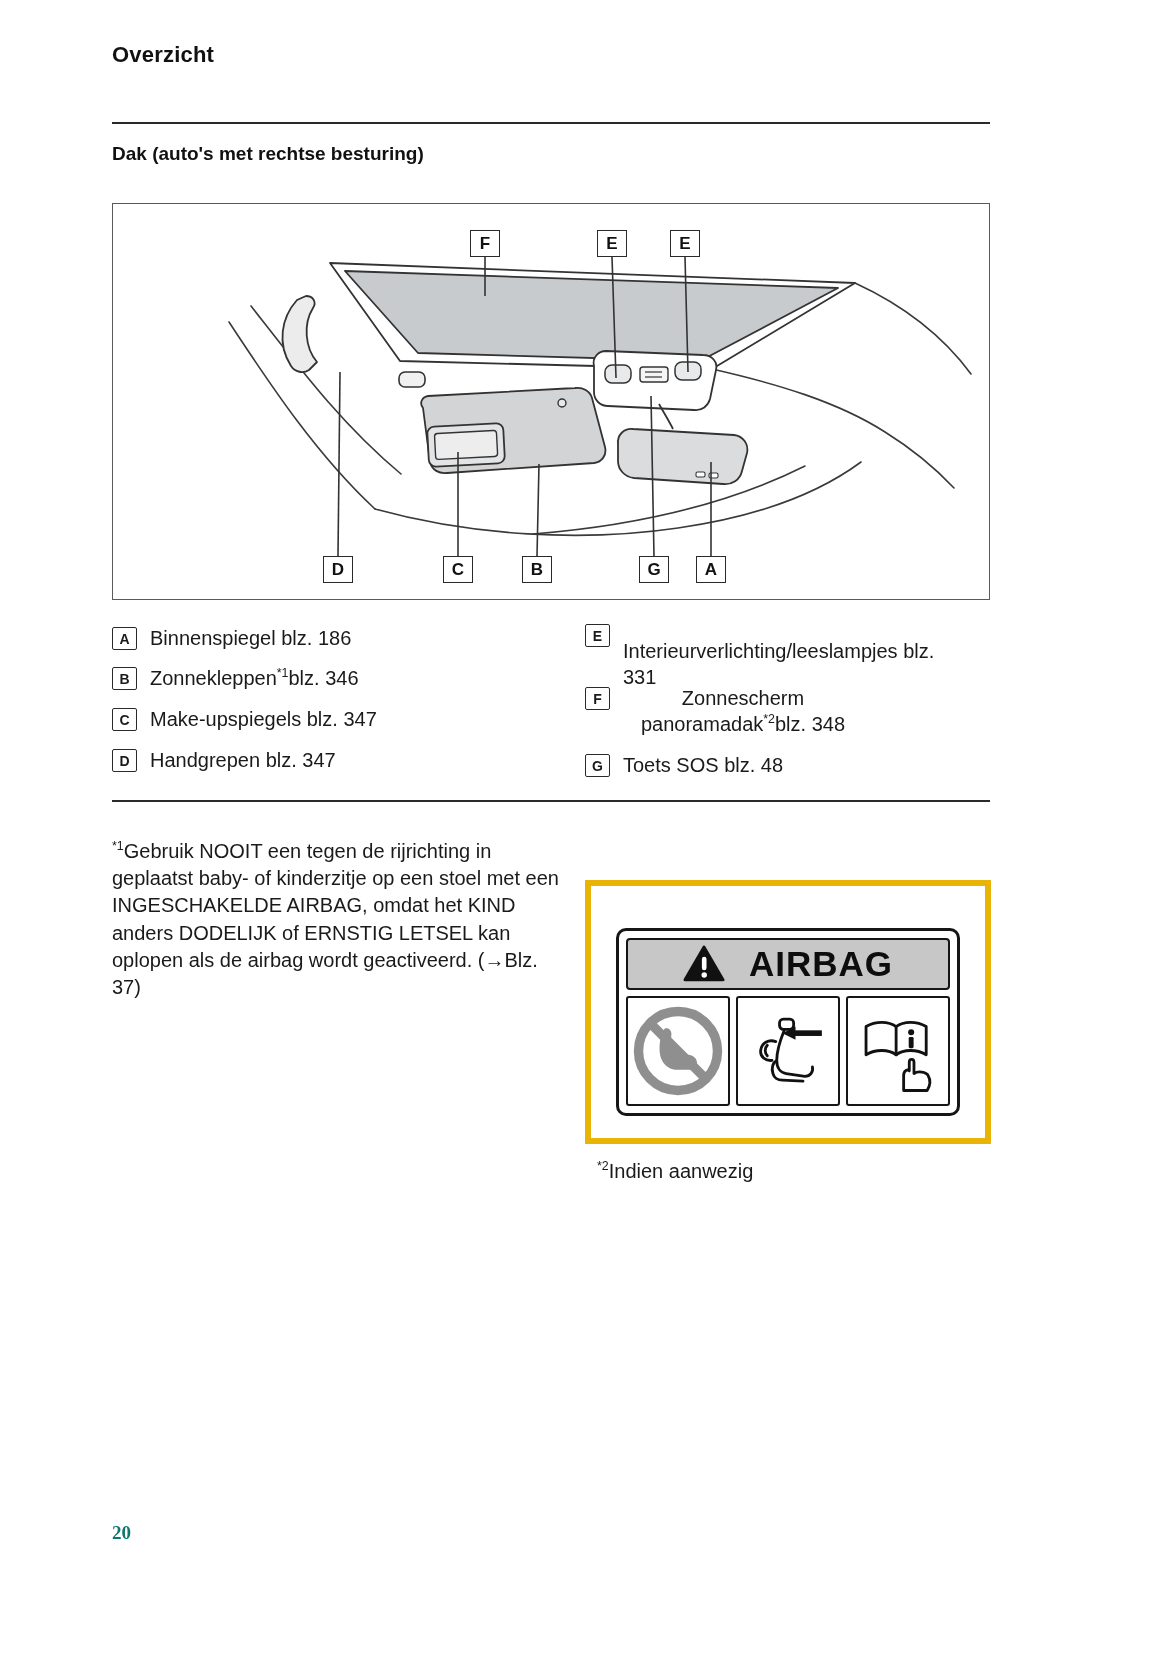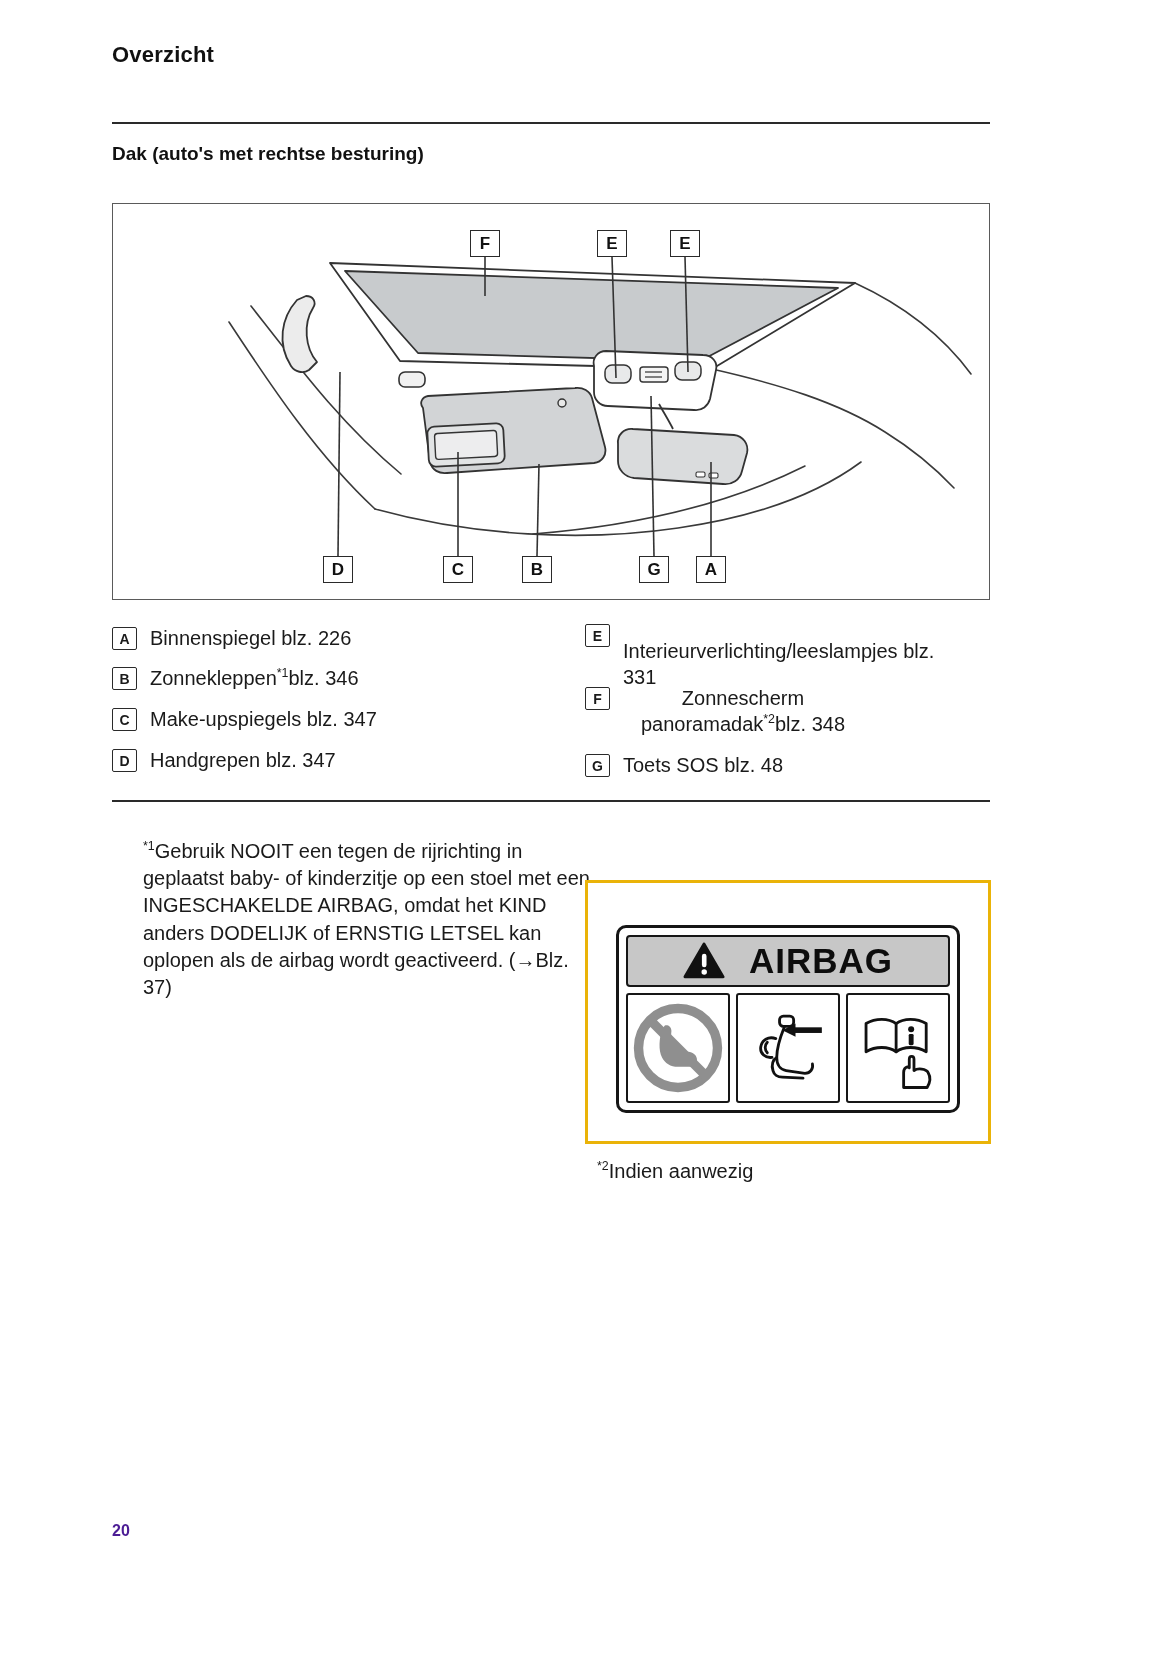--- a/index.html
+++ b/index.html
@@ -43,21 +43,21 @@
   }
   .legend-text { display: inline-block; line-height: 1.28; padding-top: 1px; }
   .legend-text.wide { max-width: 340px; margin-top: 16px; }
   .legend-text.narrow { max-width: 240px; text-align: center; }
   .sup { font-size: 0.62em; vertical-align: super; line-height: 0; }
   .footnote {
     position: absolute; font-size: 20px; line-height: 1.36; color: #1a1a1a;
   }
   .airbag-panel {
     position: absolute; left: 585px; top: 880px; width: 406px; height: 264px;
-    border: 3px solid #eab308; background: #fff;
+    border: 6px solid #eab308; background: #fff;
     display: flex; justify-content: center; align-items: flex-start; padding-top: 42px;
   }
   .airbag-label {
     width: 344px; background: #fff;
     border: 3px solid #161616; border-radius: 10px; padding: 7px;
   }
   .airbag-header {
     height: 52px; background: #c7c7c7;
     border: 2px solid #161616; border-radius: 4px;
     display: flex; align-items: center; justify-content: center; gap: 24px;
@@ -66,21 +66,21 @@
   .warn-tri { width: 42px; height: 38px; }
   .airbag-pictos { display: flex; gap: 6px; margin-top: 6px; }
   .picto {
     width: 104px; height: 110px; background: #fff;
     border: 2.5px solid #161616; border-radius: 3px;
     display: flex; align-items: center; justify-content: center;
   }
   .picto svg { width: 94px; height: 94px; }
   .page-number {
     position: absolute; left: 112px; top: 1522px;
-    font-size: 16px; font-weight: 700; color: #4c1d95;
+    font-size: 19px; font-weight: 700; color: #0f766e; font-family: Liberation Serif, serif;
   }
 </style>
 </head>
 <body>
 
 <div class="page">
 
   <h1 class="page-title">Overzicht</h1>
   <div class="rule rule-1"></div>
   <h2 class="section-heading">Dak (auto's met rechtse besturing)</h2>
@@ -148,21 +148,21 @@
     <div class="callout" style="left:557px; top:26px;">E</div>
     <div class="callout" style="left:210px; top:352px;">D</div>
     <div class="callout" style="left:330px; top:352px;">C</div>
     <div class="callout" style="left:409px; top:352px;">B</div>
     <div class="callout" style="left:526px; top:352px;">G</div>
     <div class="callout" style="left:583px; top:352px;">A</div>
   </div>
 
   <div class="legend-item" style="left:112px; top:625px;">
     <span class="key-box">A</span>
-    <span class="legend-text"><span>Binnenspiegel blz. 226</span><sup class="sup"></sup><span></span></span>
+    <span class="legend-text"><span>Binnenspiegel blz. 186</span><sup class="sup"></sup><span></span></span>
   </div>
   <div class="legend-item" style="left:112px; top:665px;">
     <span class="key-box">B</span>
     <span class="legend-text"><span>Zonnekleppen</span><sup class="sup">*1</sup><span>blz. 346</span></span>
   </div>
   <div class="legend-item" style="left:112px; top:706px;">
     <span class="key-box">C</span>
     <span class="legend-text"><span>Make-upspiegels blz. 347</span><sup class="sup"></sup><span></span></span>
   </div>
   <div class="legend-item" style="left:112px; top:747px;">
@@ -178,21 +178,21 @@
     <span class="key-box">F</span>
     <span class="legend-text narrow"><span>Zonnescherm panoramadak</span><sup class="sup">*2</sup><span>blz. 348</span></span>
   </div>
   <div class="legend-item" style="left:585px; top:752px;">
     <span class="key-box">G</span>
     <span class="legend-text"><span>Toets SOS blz. 48</span><sup class="sup"></sup><span></span></span>
   </div>
 
   <div class="rule rule-2"></div>
 
-  <p class="footnote" style="left:112px; top:838px; width:455px;margin-left:31px;"><sup class="sup">*1</sup><span>Gebruik NOOIT een tegen de rijrichting in geplaatst baby- of kinderzitje op een stoel met een INGESCHAKELDE AIRBAG, omdat het KIND anders DODELIJK of ERNSTIG LETSEL kan oplopen als de airbag wordt geactiveerd. (→Blz. 37)</span></p>
+  <p class="footnote" style="left:112px; top:838px; width:455px;"><sup class="sup">*1</sup><span>Gebruik NOOIT een tegen de rijrichting in geplaatst baby- of kinderzitje op een stoel met een INGESCHAKELDE AIRBAG, omdat het KIND anders DODELIJK of ERNSTIG LETSEL kan oplopen als de airbag wordt geactiveerd. (→Blz. 37)</span></p>
 
   <div class="airbag-panel">
     <div class="airbag-label">
       <div class="airbag-header">
         <svg class="warn-tri" viewBox="0 0 40 36" aria-hidden="true">
           <path d="M20,2 L38,33 L2,33 Z" fill="#111" stroke="#111" stroke-width="3" stroke-linejoin="round"></path>
           <rect x="18" y="11" width="4.4" height="13" rx="2.2" fill="#fff"></rect>
           <circle cx="20.2" cy="28.5" r="2.6" fill="#fff"></circle>
         </svg>
         <span class="airbag-title">AIRBAG</span>

